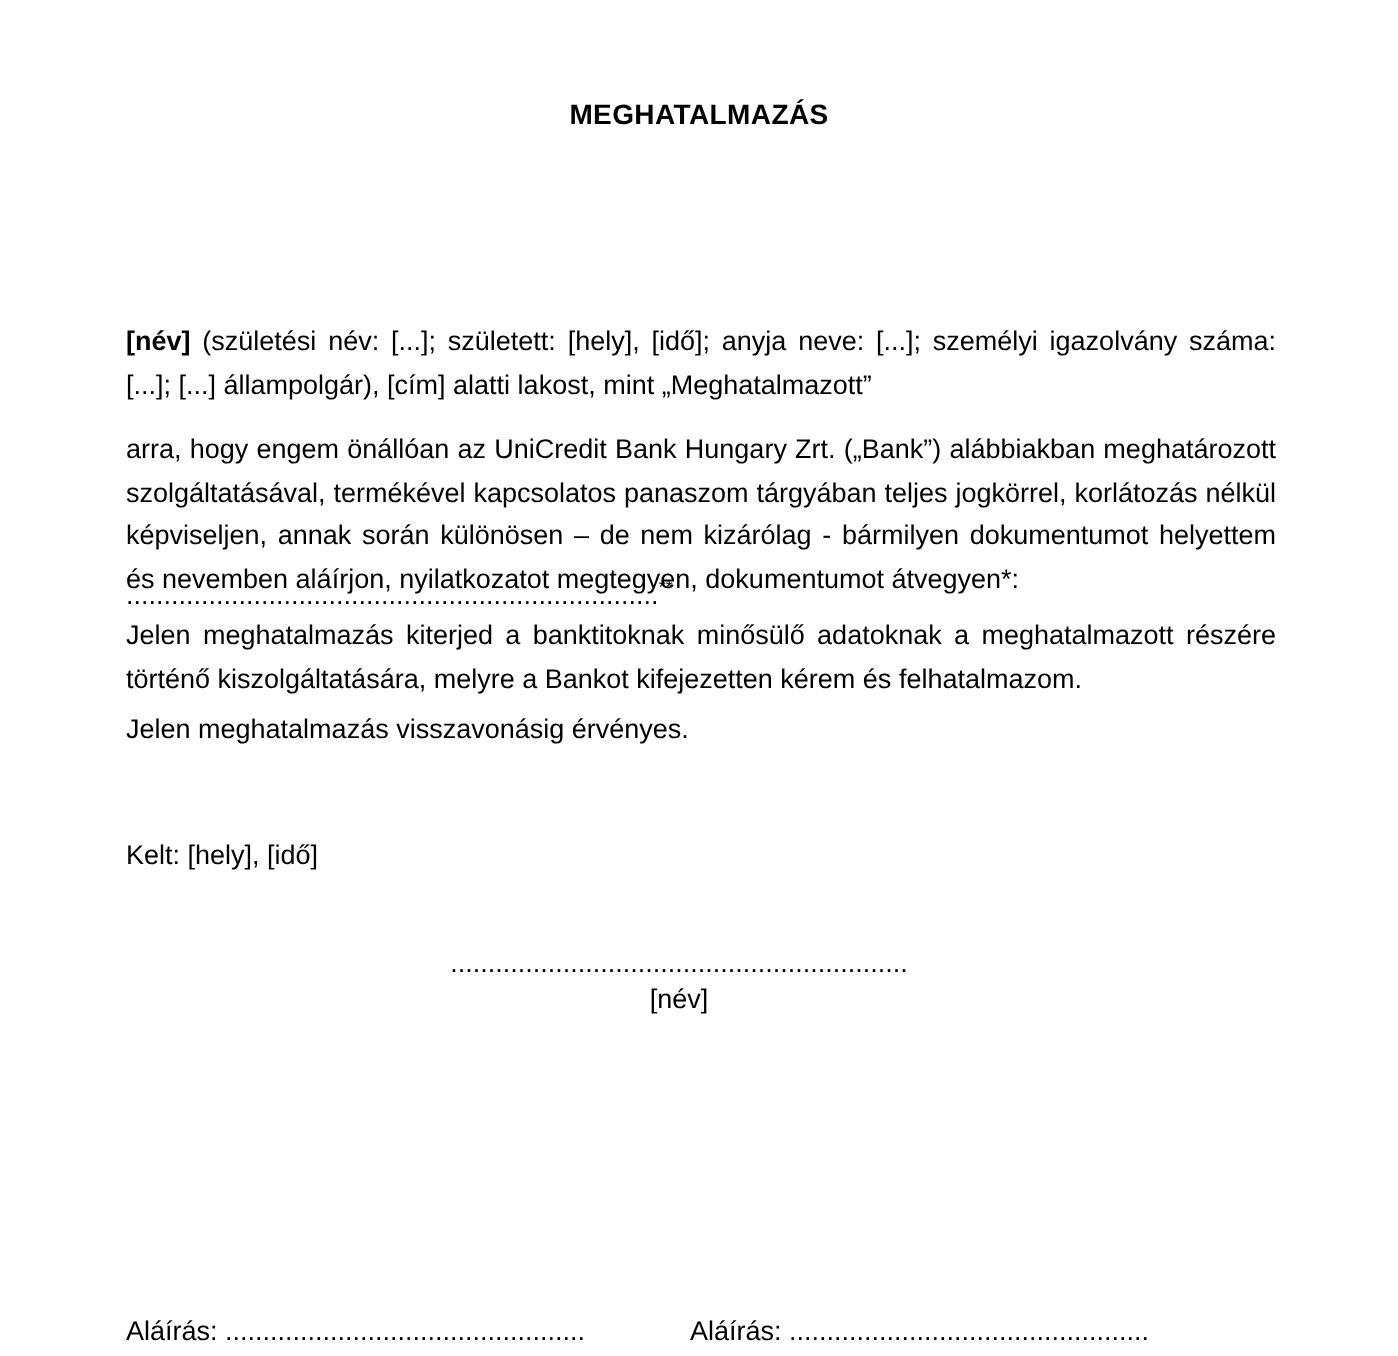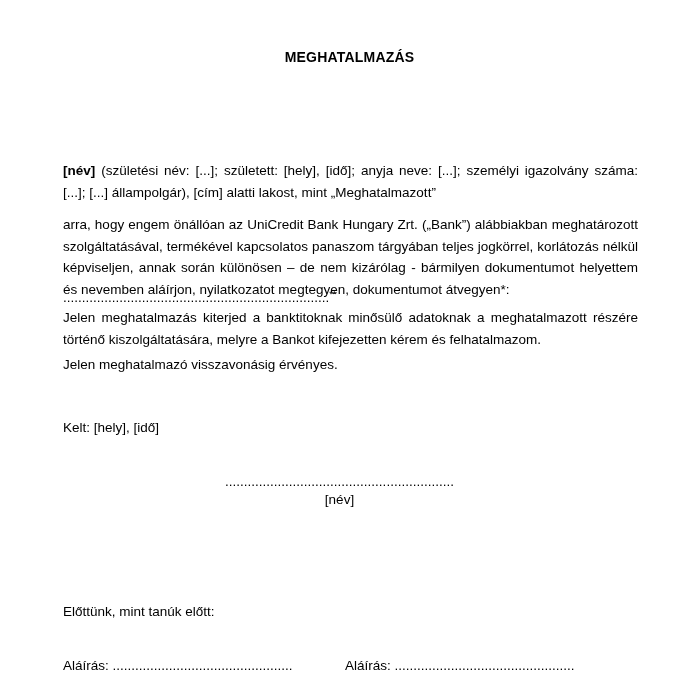--- a/index.html
+++ b/index.html
@@ -64,30 +64,29 @@
 
 
   <p class="para justify" id="p2"><b>[név]</b><span> (születési név: [...]; született: [hely], [idő]; anyja neve: [...]; személyi igazolvány száma: [...]; [...] állampolgár), [cím] alatti lakost, mint „Meghatalmazott”</span></p>
 
   <p class="para justify" id="p3">arra, hogy engem önállóan az UniCredit Bank Hungary Zrt. („Bank”) alábbiakban meghatározott szolgáltatásával, termékével kapcsolatos panaszom tárgyában teljes jogkörrel, korlátozás nélkül képviseljen, annak során különösen – de nem kizárólag -  bármilyen dokumentumot helyettem és nevemben aláírjon, nyilatkozatot megtegyen, dokumentumot átvegyen*:</p>
 
   <p class="para" id="auth-dotted"><span>.......................................................................</span><sup>**</sup></p>
 
   <p class="para justify" id="p4">Jelen meghatalmazás kiterjed a banktitoknak minősülő adatoknak a meghatalmazott részére történő kiszolgáltatására, melyre a Bankot kifejezetten kérem és felhatalmazom.</p>
 
-  <p class="para" id="p5">Jelen meghatalmazó visszavonásig érvényes.</p>
+  <p class="para" id="p5">Jelen meghatalmazás visszavonásig érvényes.</p>
 
   <p class="para" id="kelt">Kelt: [hely], [idő]</p>
 
   <div id="sig-block">
     <div>.............................................................</div>
     <div>[név]</div>
   </div>
 
-  <p class="para" id="witness-intro">Előttünk, mint tanúk előtt:</p>
 
   <div id="witness-left" class="witness">
     <div>Aláírás: ................................................</div>
     <div>Név: [...]</div>
   </div>
 
   <div id="witness-right" class="witness">
     <div>Aláírás: ................................................</div>
     <div>Név: [...]</div>
   </div>

